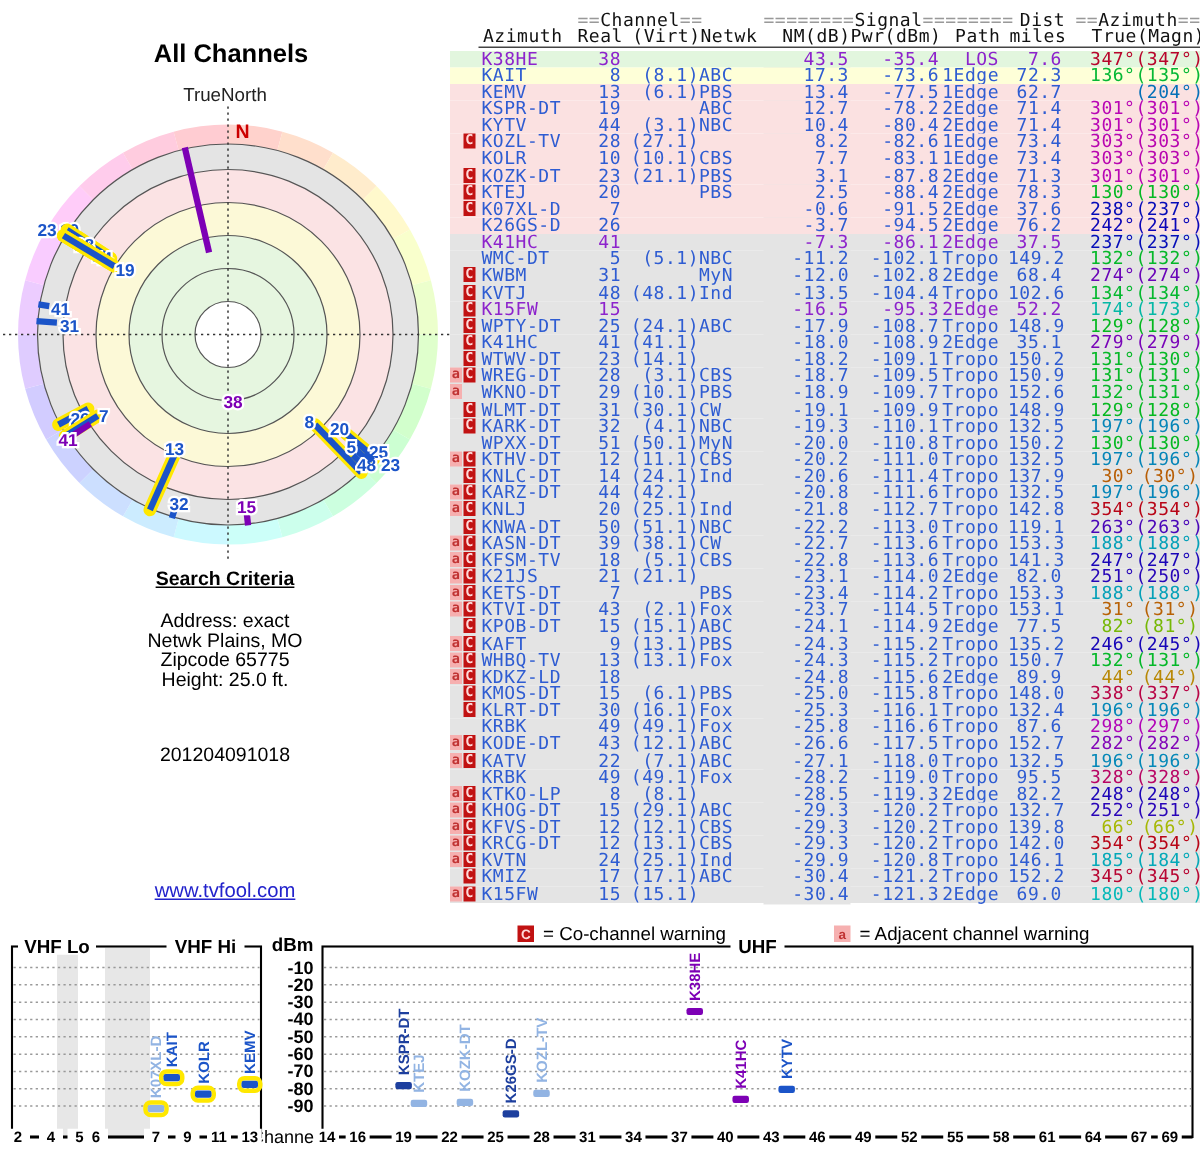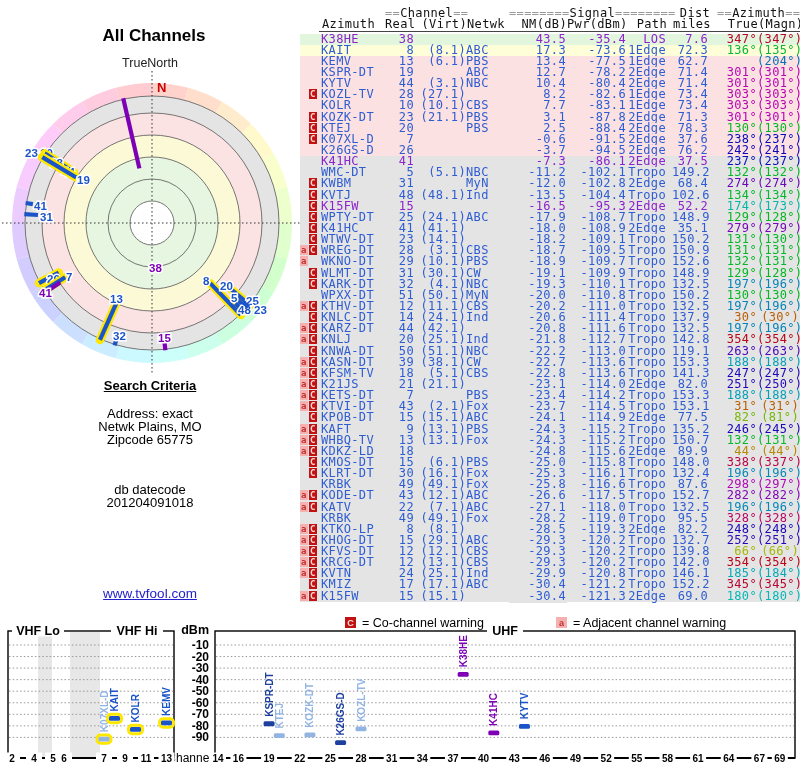--- a/index.html
+++ b/index.html
@@ -142,21 +142,21 @@
       <line x1="244.0754944433474" y1="251.91627141875162" x2="235.38946635425816" y2="243.52827159545922" stroke="#1b54c8" stroke-width="4.2"></line>
       <text x="238" y="254" fill="#1b54c8" font-size="11.5" font-weight="bold" stroke="#ffffff" stroke-width="3" paint-order="stroke">48</text>
       <line x1="248.60282626851478" y1="246.97555571078496" x2="243.2141998657242" y2="242.29129424379272" stroke="#1b54c8" stroke-width="4.2"></line>
       <text x="254" y="254" fill="#1b54c8" font-size="11.5" font-weight="bold" stroke="#ffffff" stroke-width="3" paint-order="stroke">23</text>
     </svg>
 
   <div class="abs search-head">Search Criteria</div>
   <div class="abs search-line" style="top:406px">Address: exact</div>
   <div class="abs search-line" style="top:419px">Netwk Plains, MO</div>
   <div class="abs search-line" style="top:432px">Zipcode 65775</div>
-  <div class="abs search-line" style="top:482px">db datecode</div>
+  <div class="abs search-line" style="top:445px">Height: 25.0 ft.</div>
   <div class="abs search-line" style="top:495px">201204091018</div>
   <div class="abs link-wrap">
     <a href="#">www.tvfool.com</a>
   </div>
 
   <div class="abs tbl">
     <div class="hrow">
       <span class="c" style="width:85px"></span>
       <span class="c hc" style="width:82px"><span class="eq">==</span><span>Channel</span><span class="eq">==</span></span>
       <span class="c" style="width:42px"></span>

